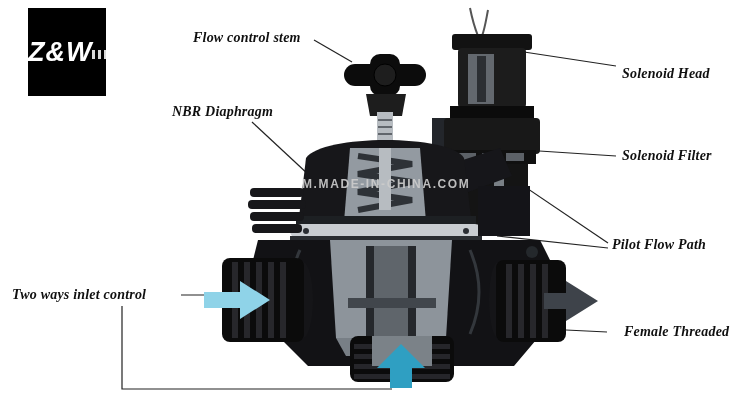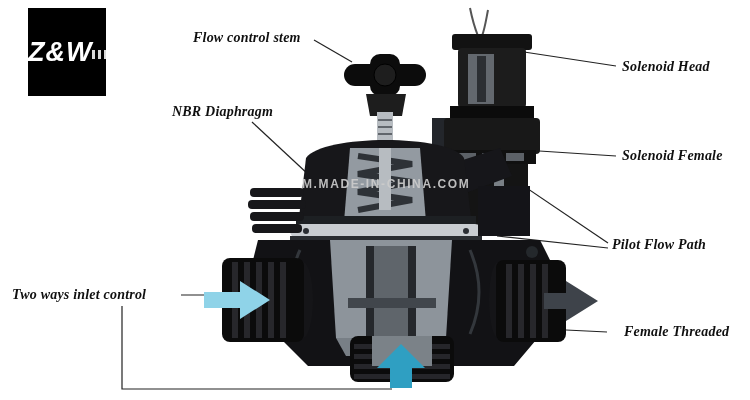--- a/index.html
+++ b/index.html
@@ -136,19 +136,19 @@
       <rect x="354" y="364" width="96" height="5" fill="#26262a"></rect>
       <rect x="354" y="374" width="96" height="5" fill="#26262a"></rect>
       <rect x="372" y="336" width="60" height="30" fill="#7b8288"></rect>
       <path d="M401,344 l24,24 h-13 v20 h-22 v-20 h-13 Z" fill="#2f9fc2"></path>
     </g>
   </svg>
 
   <div class="watermark">M.MADE-IN-CHINA.COM</div>
 
   <div class="label" style="left:193px; top:30px;">Flow control stem</div>
-  <div class="label" style="left:622px; top:59px;">Solenoid Head</div>
+  <div class="label" style="left:622px; top:66px;">Solenoid Head</div>
   <div class="label" style="left:172px; top:104px;">NBR Diaphragm</div>
-  <div class="label" style="left:622px; top:148px;">Solenoid Female</div>
+  <div class="label" style="left:622px; top:148px;">Solenoid Filter</div>
   <div class="label" style="left:612px; top:237px;">Pilot Flow Path</div>
   <div class="label" style="left:12px; top:287px;">Two ways inlet control</div>
   <div class="label" style="left:611px; top:324px;margin-left:13px;">Female Threaded</div>
 </div>
 
 </body></html>

